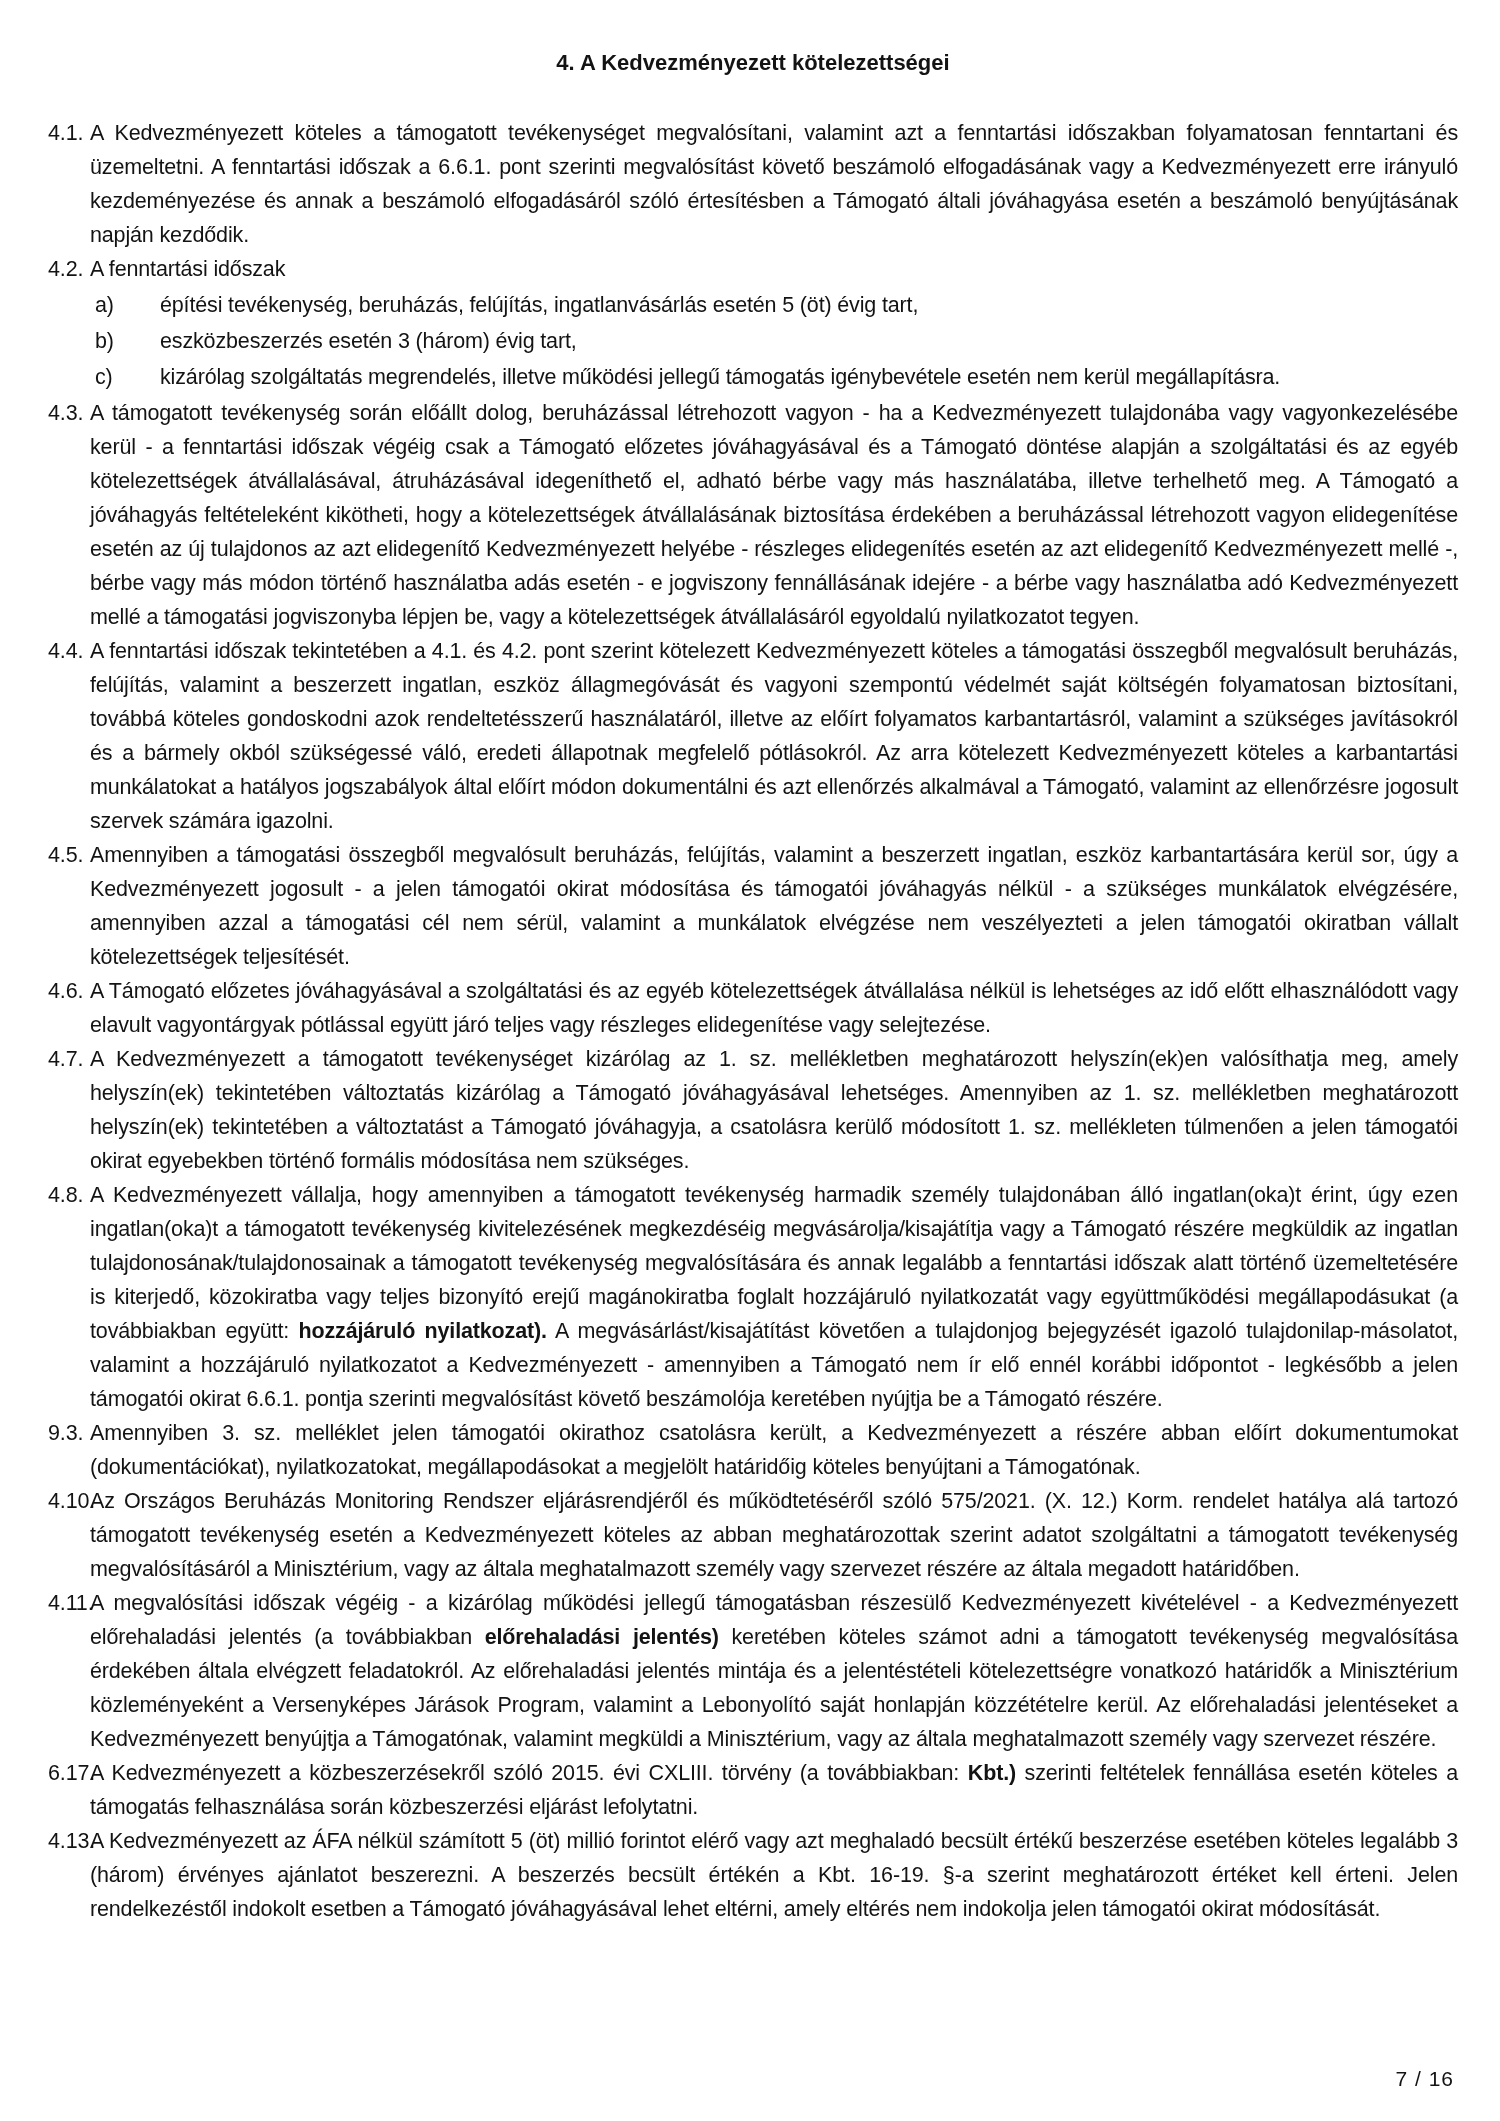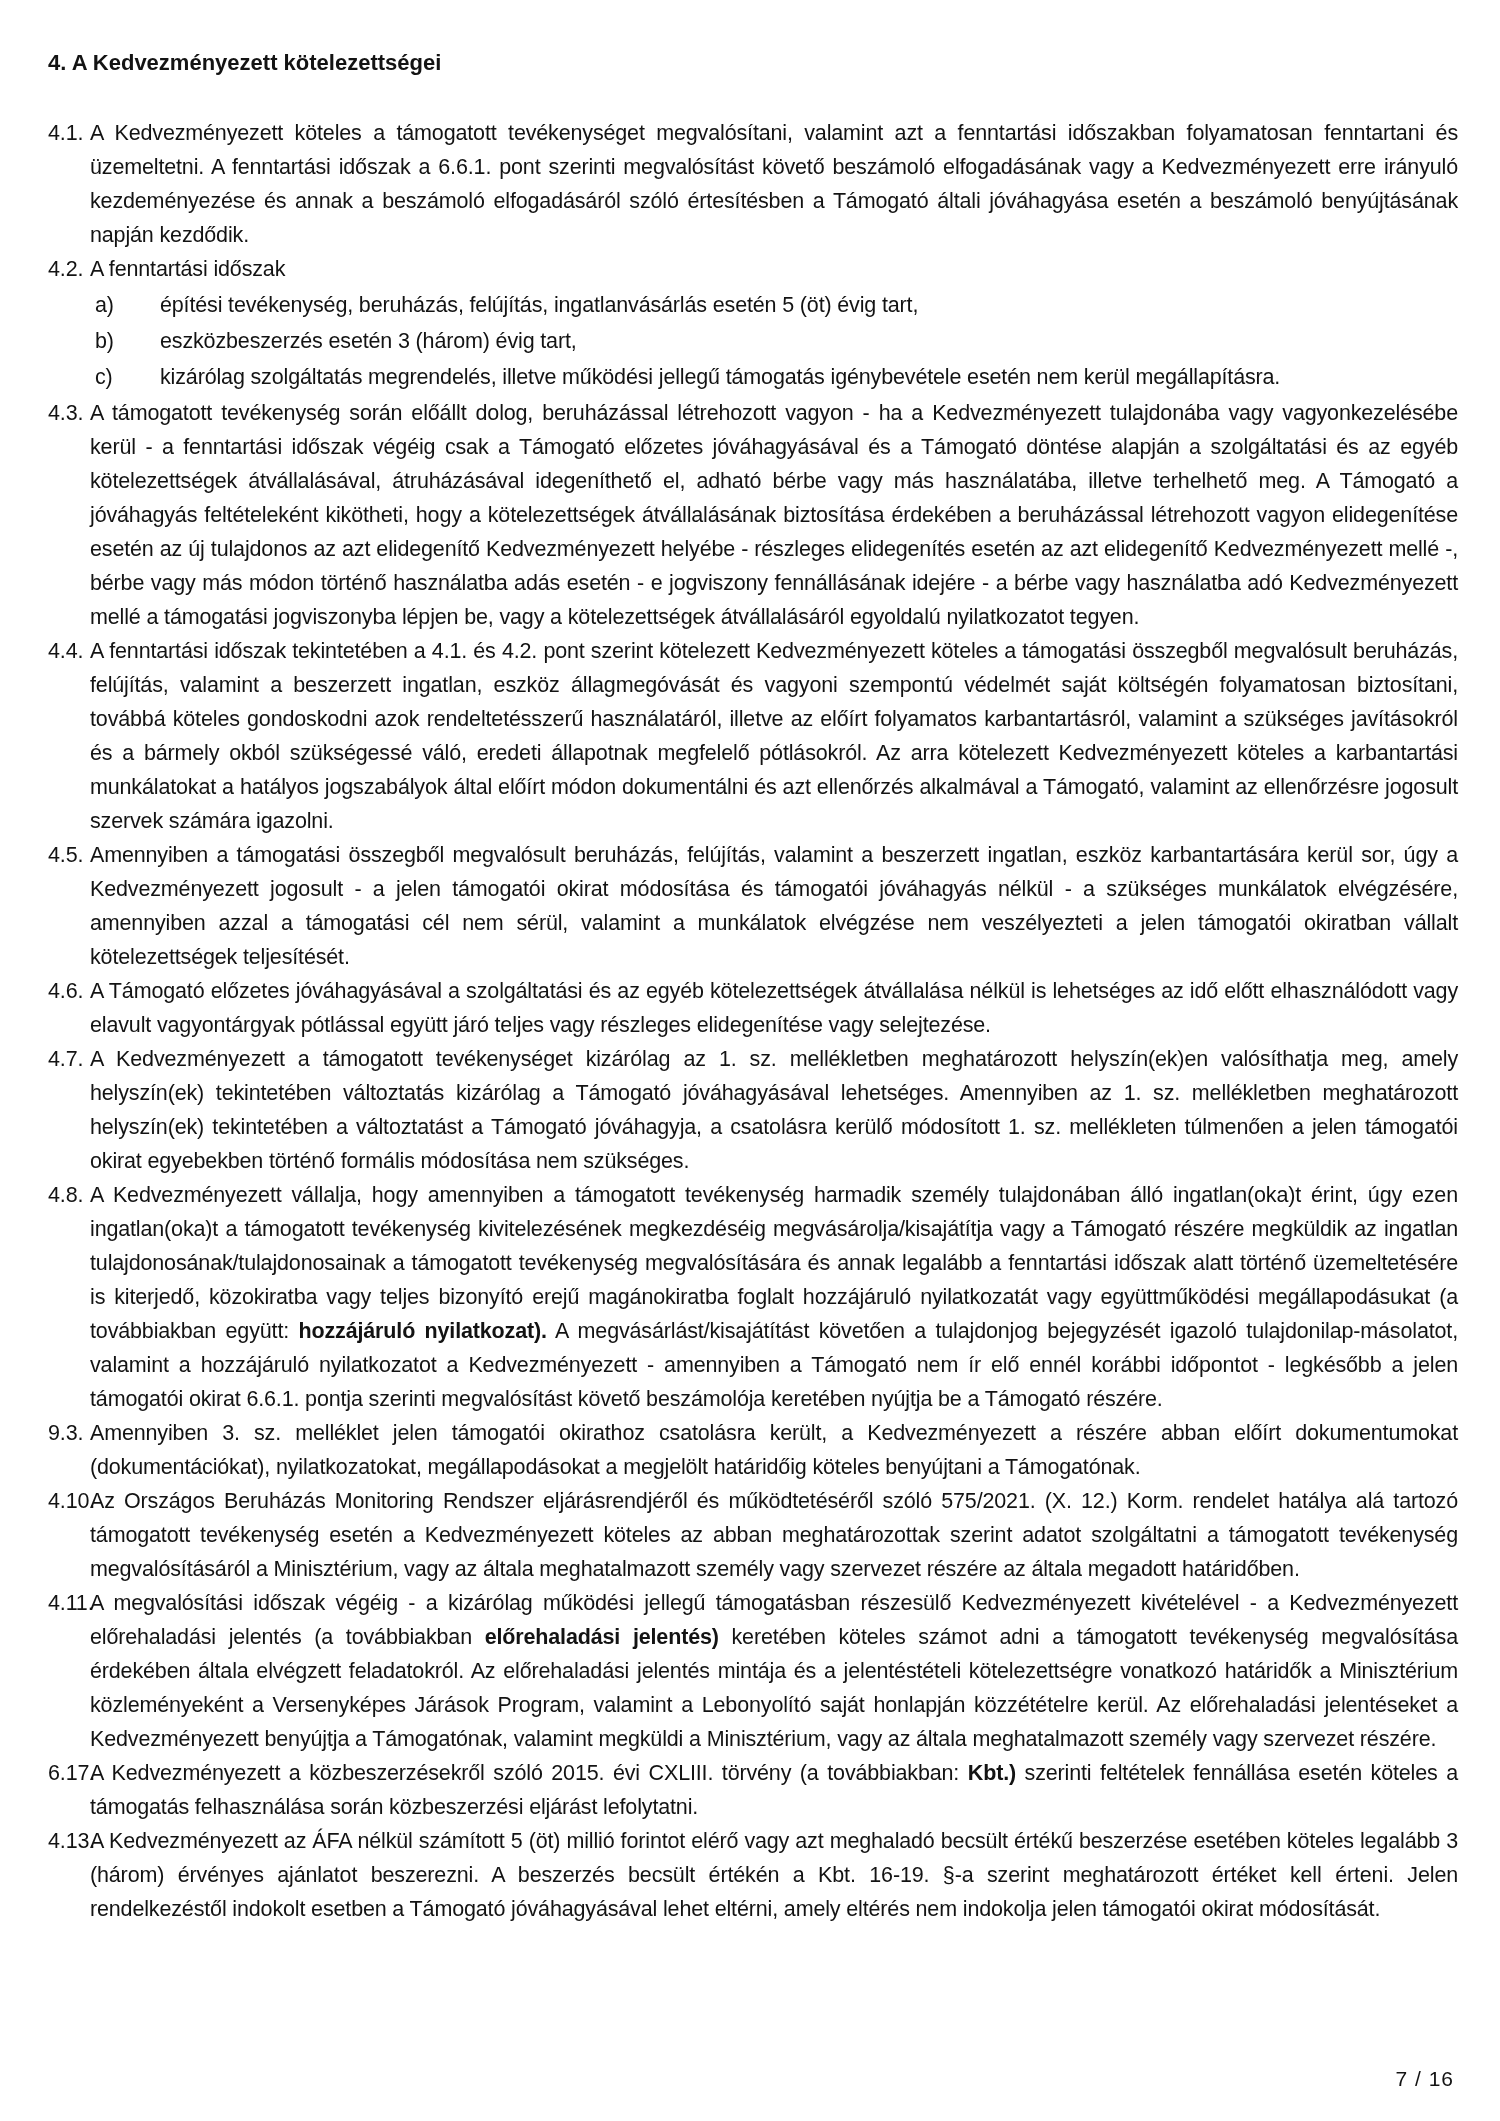--- a/index.html
+++ b/index.html
@@ -9,20 +9,21 @@
     width: 1500px;
     height: 2121px;
     margin: 0 auto;
     background: #ffffff;
     font-family: "Liberation Sans", sans-serif;
     color: #131313;
     padding: 50px 42px 0 48px;
     overflow: hidden;
   }
   .doc-title {
+    text-align: center;
     font-weight: bold;
     font-size: 22px;
     line-height: 26px;
     margin-bottom: 40px;
   }
   .obligations { width: 100%; }
   .item {
     position: relative;
     padding-left: 42px;
     text-align: justify;

